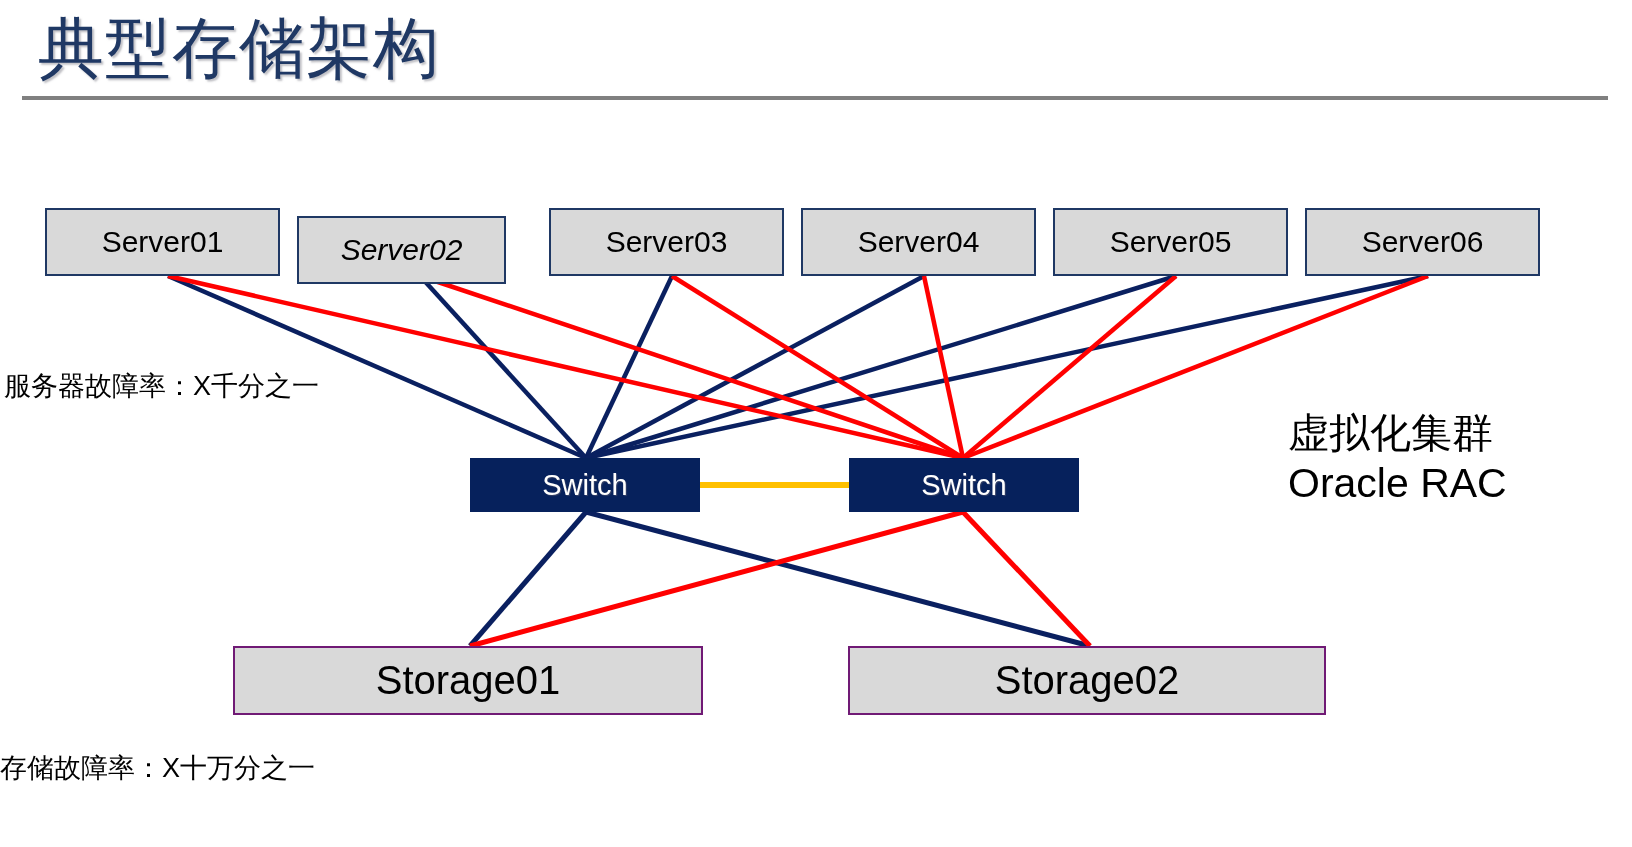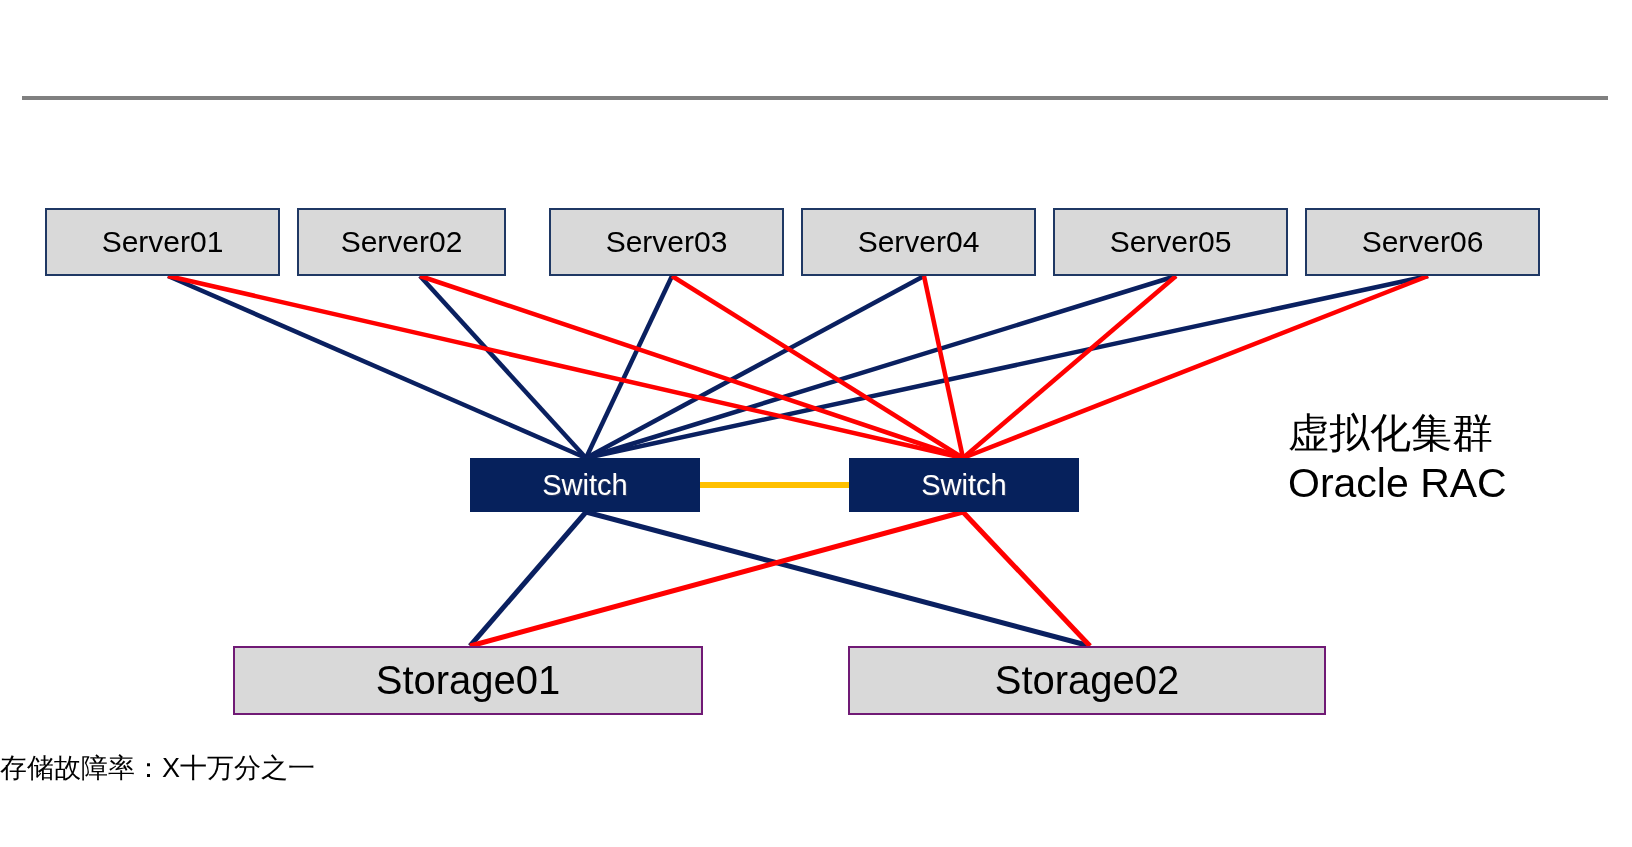--- a/index.html
+++ b/index.html
@@ -93,20 +93,21 @@
     color: #000000;
     white-space: nowrap;
   }
   #cluster-note div { white-space: nowrap; }
 </style>
 </head>
 <body>
 
 <div id="slide">
 
+  <div id="slide-title">典型存储架构</div>
   <div id="title-divider"></div>
 
   <svg id="wire-layer" viewBox="0 0 1632 847" xmlns="http://www.w3.org/2000/svg">
     <g id="g-server-left">
         <line x1="168" y1="276" x2="586" y2="458" stroke="#0A2060" stroke-width="4.5" stroke-linecap="butt"></line>
         <line x1="420" y1="276" x2="586" y2="458" stroke="#0A2060" stroke-width="4.5" stroke-linecap="butt"></line>
         <line x1="672" y1="276" x2="586" y2="458" stroke="#0A2060" stroke-width="4.5" stroke-linecap="butt"></line>
         <line x1="924" y1="276" x2="586" y2="458" stroke="#0A2060" stroke-width="4.5" stroke-linecap="butt"></line>
         <line x1="1176" y1="276" x2="586" y2="458" stroke="#0A2060" stroke-width="4.5" stroke-linecap="butt"></line>
         <line x1="1428" y1="276" x2="586" y2="458" stroke="#0A2060" stroke-width="4.5" stroke-linecap="butt"></line>
@@ -127,21 +128,21 @@
       </g>
     <g id="g-interconnect">
         <line x1="700" y1="485" x2="849" y2="485" stroke="#FFC000" stroke-width="6" stroke-linecap="butt"></line>
       </g>
   </svg>
 
   <div id="server-group">
       <div class="node server-node" style="left: 45px; top: 208px; width: 235px; height: 68px;">
         <span>Server01</span>
       </div>
-      <div class="node server-node" style="left: 297px; top: 208px; width: 209px; height: 68px;">
+      <div class="node server-node" style="left: 297px; top: 216px; width: 209px; height: 68px; font-style: italic;">
         <span>Server02</span>
       </div>
       <div class="node server-node" style="left: 549px; top: 208px; width: 235px; height: 68px;">
         <span>Server03</span>
       </div>
       <div class="node server-node" style="left: 801px; top: 208px; width: 235px; height: 68px; justify-content: center;">
         <span>Server04</span>
       </div>
       <div class="node server-node" style="left: 1053px; top: 208px; width: 235px; height: 68px;">
         <span>Server05</span>
@@ -160,20 +161,21 @@
     </div>
   <div id="storage-group">
       <div class="node storage-node" style="left: 233px; top: 646px; width: 470px; height: 69px;">
         <span>Storage01</span>
       </div>
       <div class="node storage-node" style="left: 848px; top: 646px; width: 478px; height: 69px;">
         <span>Storage02</span>
       </div>
     </div>
 
+  <div class="note" id="note-server-failure">服务器故障率：X千分之一</div>
   <div class="note" id="note-storage-failure">存储故障率：X十万分之一</div>
 
   <div id="cluster-note">
       <div>虚拟化集群</div>
       <div>Oracle RAC</div>
     </div>
 
 </div>
 
 </body></html>

